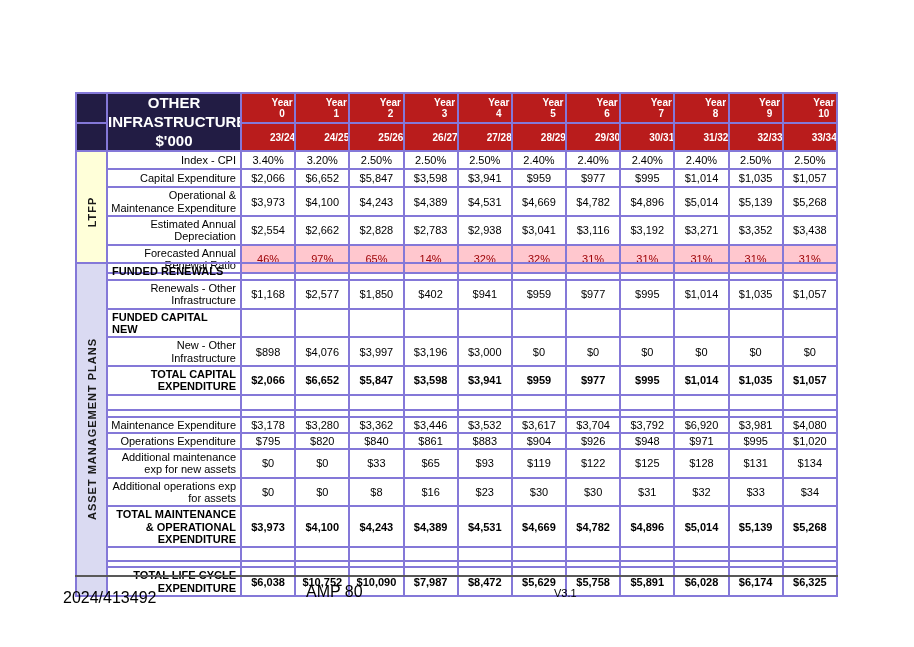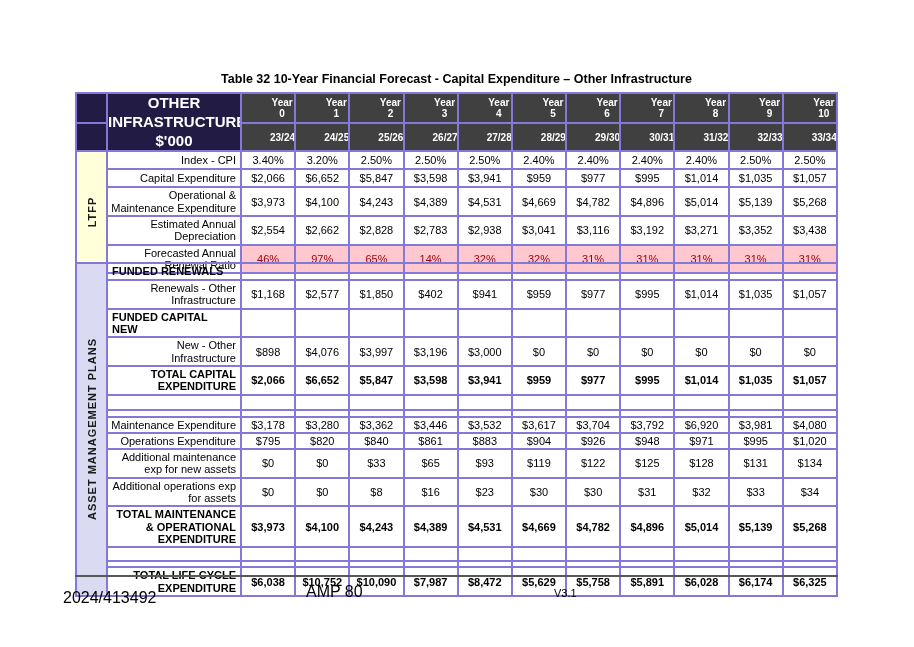--- a/index.html
+++ b/index.html
@@ -18,21 +18,21 @@
 
   #tbl-ltfp td, #tbl-amp td{border:2px solid #8478d8;}
 
   col.c-strip{width:31px;}
   col.c-label{width:134px;}
 
   
   .hcorner{background:#221c44;}
   .hlabel{background:#221c44;color:#fff;font-weight:bold;font-size:15px;
           text-align:center;white-space:pre-line;line-height:1.25;}
-  thead td.hyear{background:#404040;color:#fff;font-weight:bold;font-size:10px;
+  thead td.hyear{background:#b91c1c;color:#fff;font-weight:bold;font-size:10px;
           text-align:center;padding-left:28px;}
   tr.hrow1{height:24px;}
   tr.hrow2{height:22px;}
 
   
   td.lbl{font-size:11px;text-align:right;padding:1px 4px 1px 2px;line-height:1.12;margin-left:23px;}
   td.val{font-size:11px;text-align:center;line-height:1.1;}
 
   tr.r-section td.lbl{font-weight:bold;text-align:left;padding-left:4px;font-size:11px;}
   tr.r-total td.lbl, tr.r-total td.val{font-weight:bold;}
@@ -50,21 +50,20 @@
   .foot-rule{position:absolute;left:75px;top:575px;width:763px;height:2px;background:#595959;}
   .foot-doc{position:absolute;left:63px;top:589px;font-size:16px;}
   .foot-amp{position:absolute;left:306px;top:583px;font-size:16px;}
   .foot-ver{position:absolute;left:554px;top:587px;font-size:11px;text-align:right;}
 </style>
 </head>
 <body>
 
 <div id="page">
 
-  <div class="title">Table 32 10-Year Financial Forecast - Capital Expenditure – Other Infrastructure</div>
 
   <table id="tbl-ltfp" class="fin-table">
     <colgroup>
       <col class="c-strip">
         <col class="c-label">
       <col>
         <col>
         <col>
         <col>
         <col>

